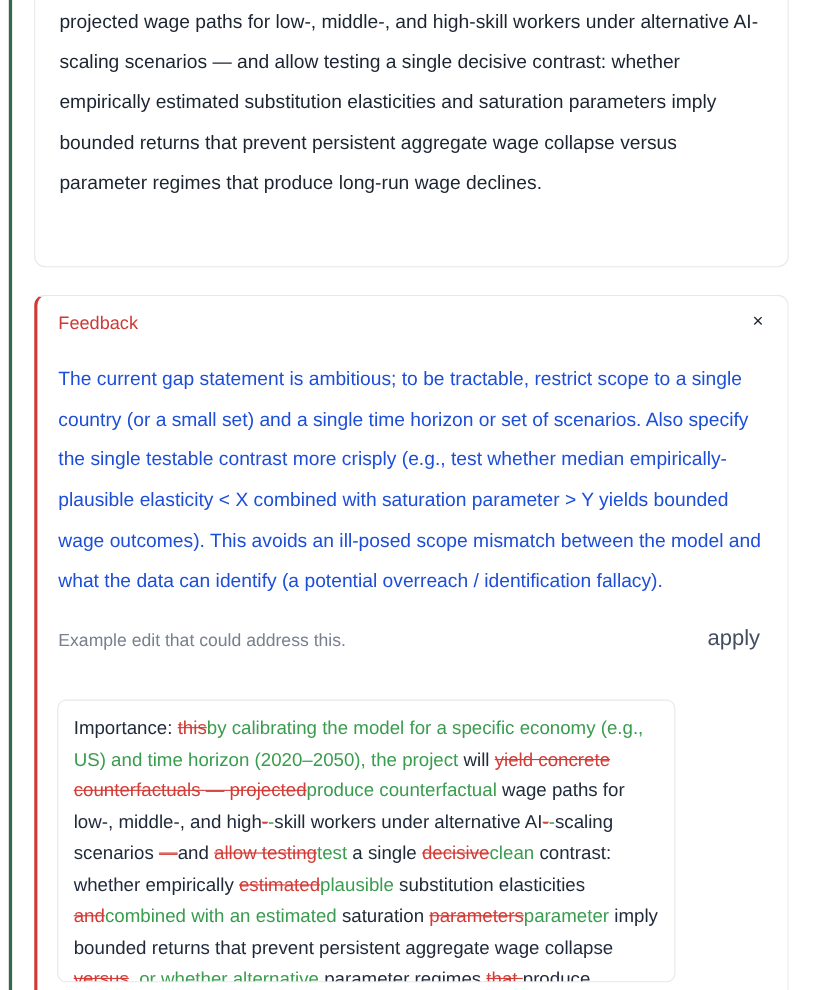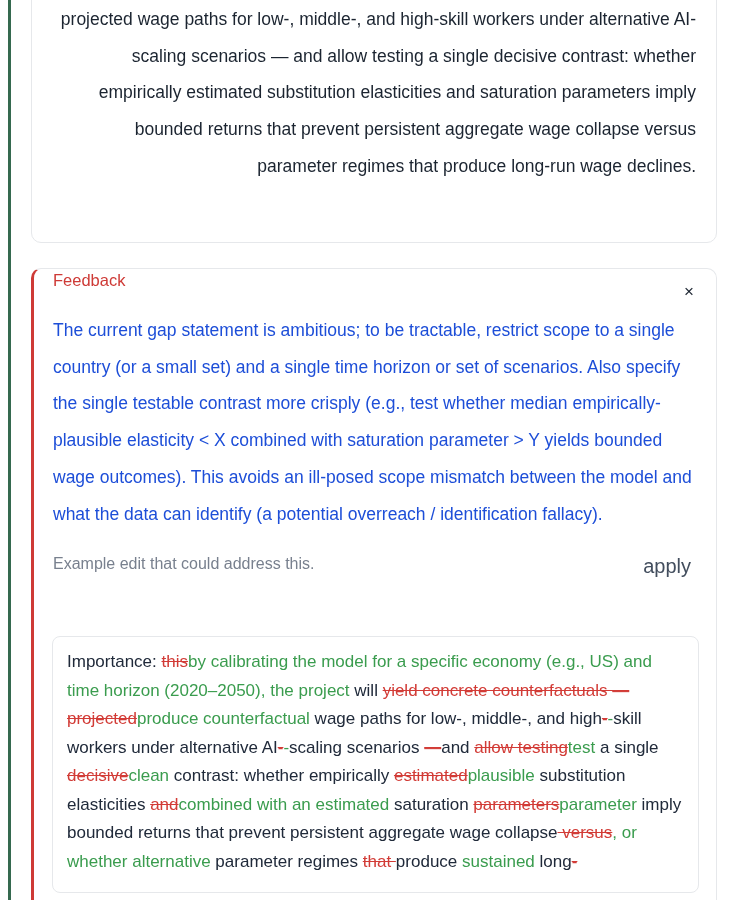--- a/index.html
+++ b/index.html
@@ -8,39 +8,39 @@
   body { position:relative; color:#1d2634; }
 
   .accent-bar { position:absolute; left:8px; top:0; width:3px; height:900px;
     background:var(--accent-green,#35694f); }
 
   .card { position:absolute; left:31px; width:686px; background:#fff;
     border:1px solid #e6e8eb; border-radius:10px; }
 
   .draft-card { top:-36px; height:279px; overflow:hidden; }
   .draft-card p { margin:36px 20px 0 22px; font-size:17.5px; line-height:36.7px;
-    color:#1b2430;text-align:right; }
+    color:#1b2430; }
 
   .feedback-card { top:268px; height:700px; border-left:3px solid var(--red,#ce3a36); }
-  .feedback-title { margin:1px 0 0 19px; font-size:16.5px; font-weight:500;
+  .feedback-title { margin:15px 0 0 19px; font-size:16.5px; font-weight:500;
     color:var(--red,#ce3a36); line-height:20px; }
   .close-btn { position:absolute; top:12px; right:16px; width:22px; height:22px;
     background:none; border:none; cursor:pointer; font-size:17px; color:#1b2430;
     line-height:22px; text-align:center; padding:0;
     font-family:"Liberation Sans","DejaVu Sans",sans-serif; }
   .feedback-body { margin:22px 20px 0 19px; font-size:17.5px; line-height:36.7px;
     color:#1d4ed8; }
 
-  .example-row { display:flex; justify-content:space-between; align-items:flex-start;
+  .example-row { display:flex; justify-content:space-between; align-items:flex-end;
     margin:23px 25px 0 19px; }
   .example-label { font-size:16px; color:#78808e; }
   .apply-btn { background:none; border:none; cursor:pointer; font-size:20px;
     color:#434e5e; padding:0; font-family:"Liberation Sans","DejaVu Sans",sans-serif; }
 
-  .diff-box { position:absolute; left:52px; top:636px; width:647px; height:257px;
+  .diff-box { position:absolute; left:52px; top:636px; width:562px; height:257px;
     border:1px solid #e6e8eb; border-radius:8px; background:#fff;
     padding:11px 14px; overflow:hidden; font-size:17px; line-height:28.5px;
     color:#202a3a; }
   .seg-same { color:#202a3a; }
   .seg-del { color:var(--del-red,#d23b36); text-decoration:line-through; }
   .seg-ins { color:var(--ins-green,#3a9c4e); }
 </style>
 </head>
 <body>
 

